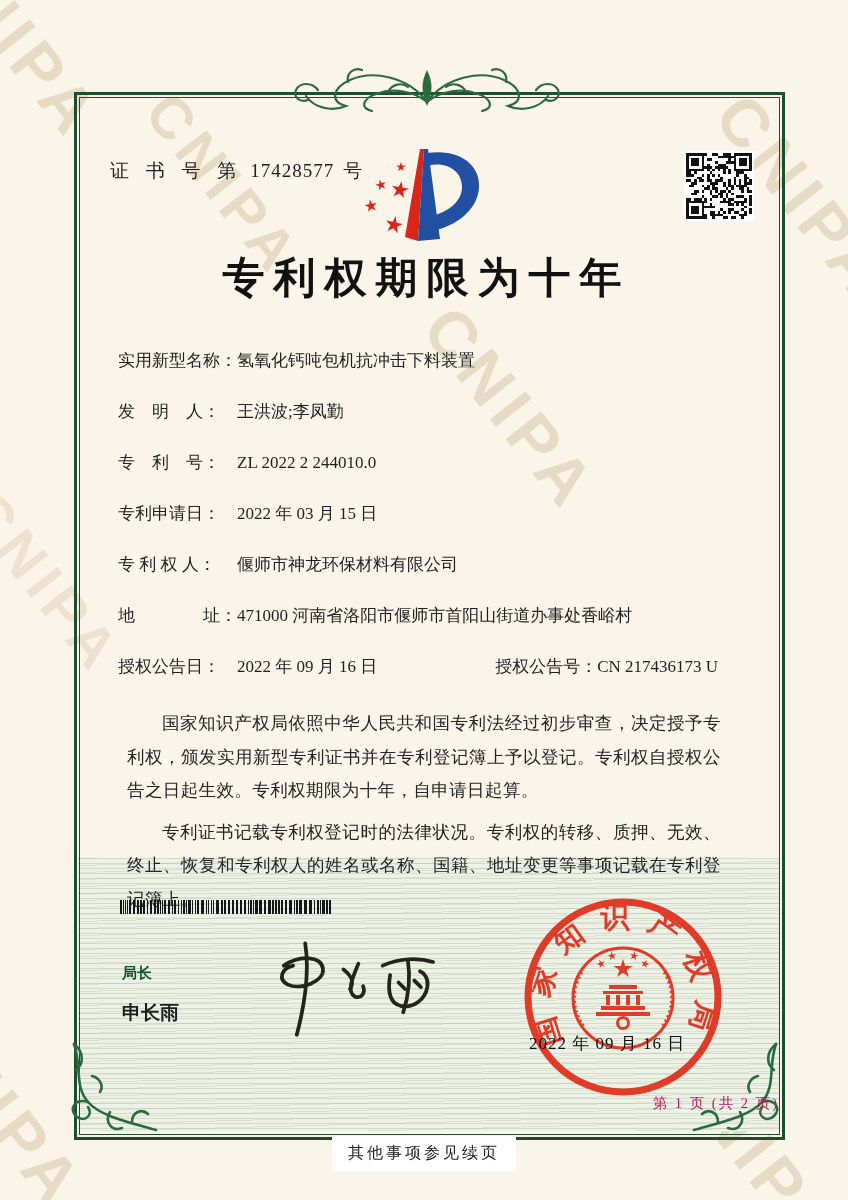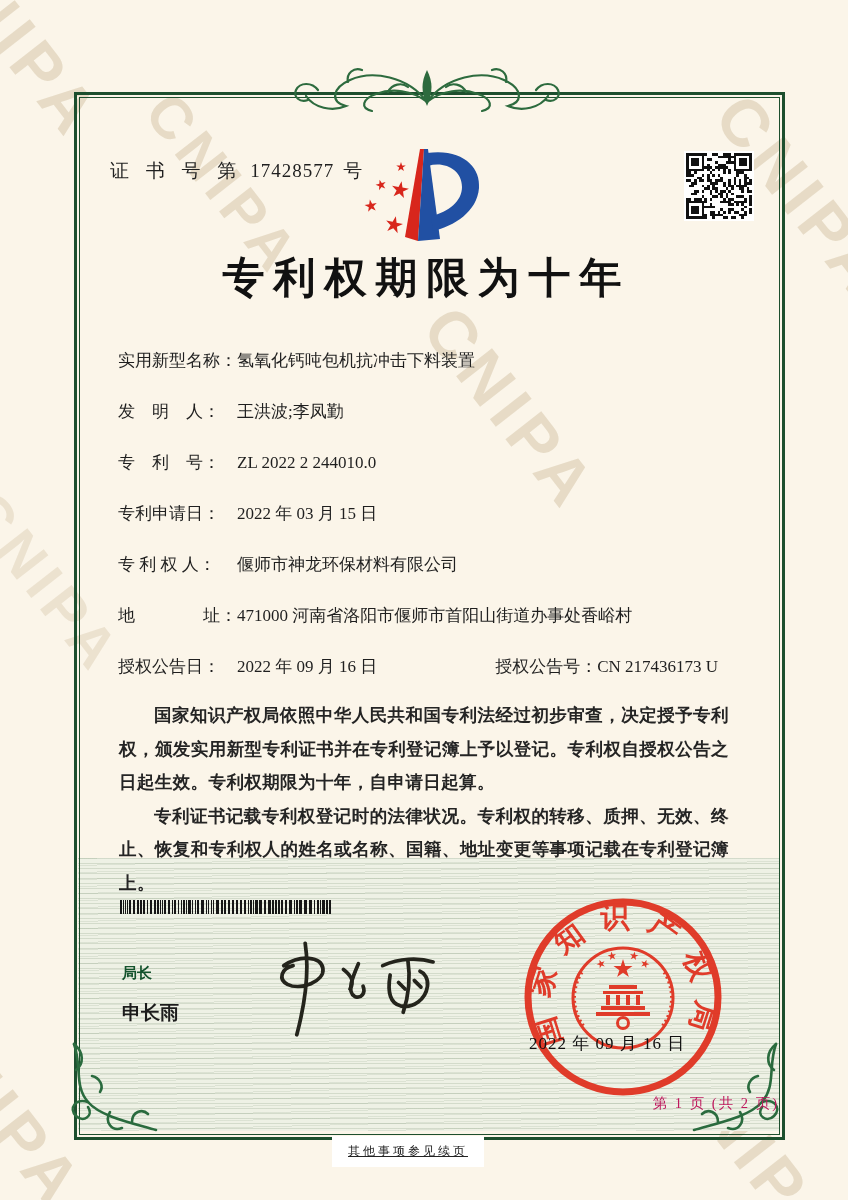--- a/index.html
+++ b/index.html
@@ -54,34 +54,34 @@
   .fields{position:absolute;left:118px;top:352px;width:600px;z-index:4;font-size:17px;}
   .frow{height:18px;line-height:18px;margin-bottom:33px;white-space:nowrap;}
   .frow .lbl{display:inline-block;min-width:119px;}
   .frow .gap{display:inline-block;width:118px;}
   
   .bodytext{
     position:absolute;left:119px;top:699px;width:610px;z-index:4;
     font-size:17.5px;line-height:33.5px;letter-spacing:.4px;color:#242424;
     text-align:justify;
   }
-  .bodytext p{margin:0;text-indent:2em;font-weight:bold;}
+  .bodytext p{margin:8px;text-indent:2em;}
   
   .barcode{position:absolute;left:120px;top:900px;z-index:4;}
   .sig-title{position:absolute;left:122px;top:964px;z-index:4;
     font-family:"Liberation Sans", sans-serif;font-size:15px;font-weight:600;color:#14532d;}
   .sig-name{position:absolute;left:122px;top:1000px;z-index:4;
     font-family:"Liberation Sans", sans-serif;font-size:19px;font-weight:600;color:#1c1c1c;}
   .signature{position:absolute;left:252px;top:936px;z-index:4;}
   .seal{position:absolute;left:512px;top:886px;z-index:5;opacity:.94;}
   .seal-date{position:absolute;left:529px;top:1032px;z-index:6;font-size:17px;letter-spacing:1px;color:#101010;}
   .pageinfo{position:absolute;left:74px;width:705px;top:1094px;z-index:4;text-align:right;font-size:14.5px;color:#be185d;letter-spacing:2px;}
   .note{
     position:absolute;left:332px;top:1136px;z-index:4;background:#ffffff;
-    padding:7px 16px;font-size:12px;letter-spacing:3px;color:#222;text-decoration:underline;
+    padding:7px 16px;font-size:16px;letter-spacing:3px;color:#222;
   }
 </style>
 </head>
 <body>
 
 <svg width="0" height="0" style="position:absolute" aria-hidden="true">
   <defs>
     <path id="star" d="M0,-1 L0.2245,-0.309 L0.951,-0.309 L0.3633,0.118 L0.5878,0.809 L0,0.382 L-0.5878,0.809 L-0.3633,0.118 L-0.951,-0.309 L-0.2245,-0.309 Z"></path>
   </defs>
 </svg>

